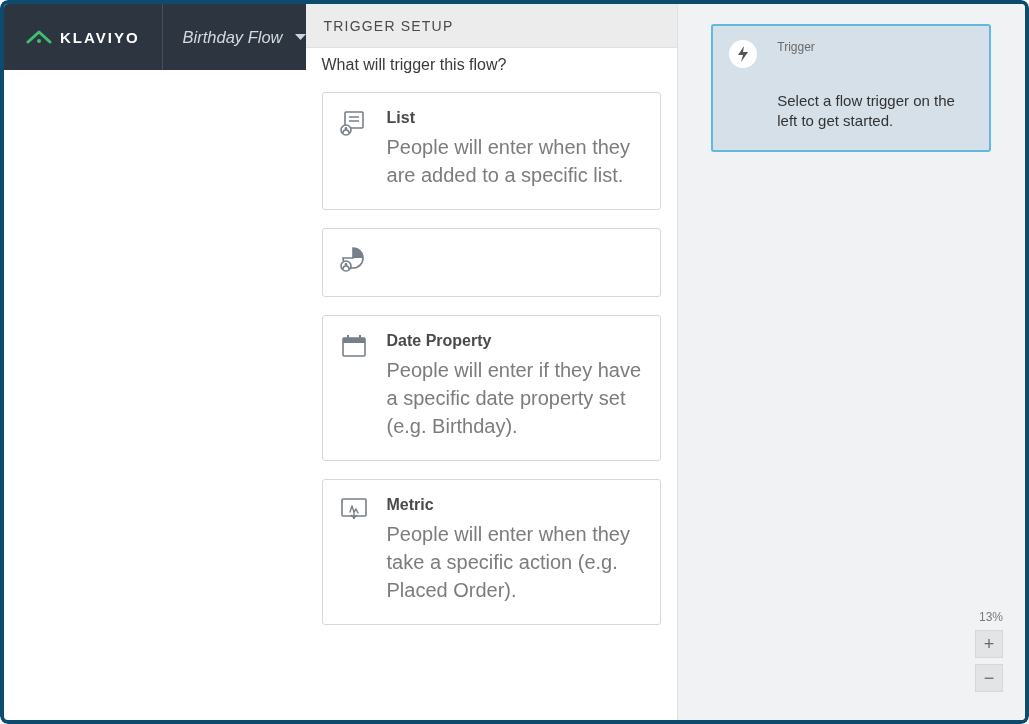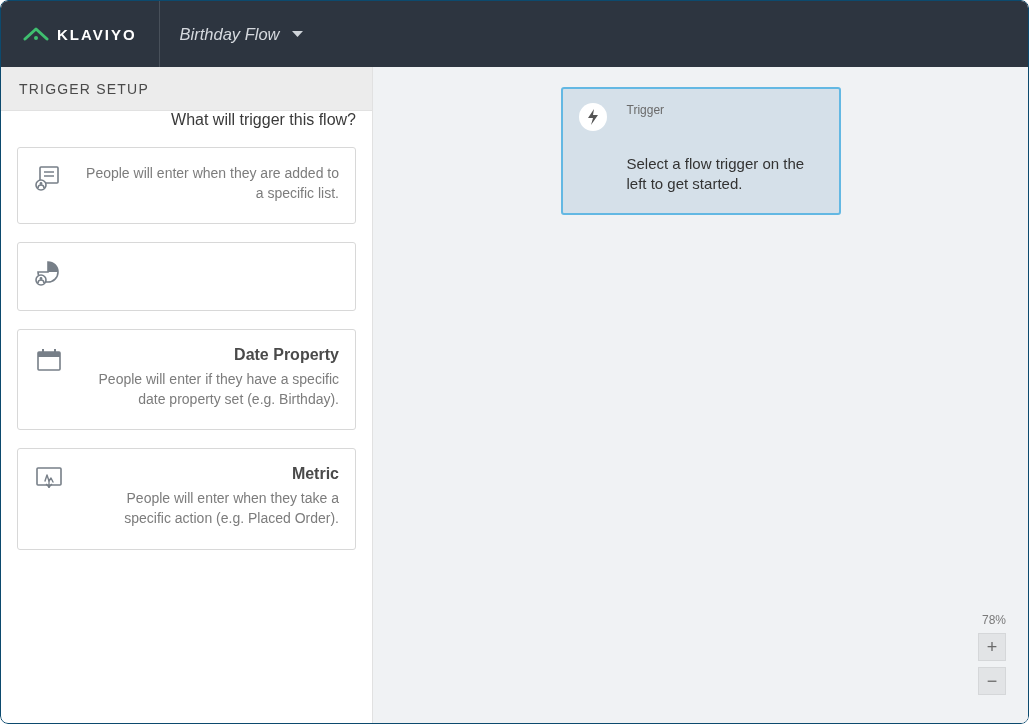--- a/index.html
+++ b/index.html
@@ -10,23 +10,22 @@
     }
     body {
       width: 1029px;
       height: 724px;
       overflow: hidden;
       background: #fff;
       border-radius: 8px;
     }
     .app {
       display: flex;
-      flex-direction: column;
       height: 100%;
-      border: 1px solid #0c4a6e;
+      border: 4px solid #0c4a6e;
       border-radius: 8px;
       overflow: hidden;
     }
     
     .header {
       height: 66px;
       background: #2d3540;
       display: flex;
       align-items: center;
       color: #fff;
@@ -89,22 +88,21 @@
       display: flex;
       align-items: center;
       padding: 0 18px;
       background: #ececec;
       font-size: 14px;
       letter-spacing: 1.2px;
       color: #4a4a4a;
       border-bottom: 1px solid #e1e1e1;
     }
     .panel-body {
-      padding: 0 16px;
-      text-align: right;
+      padding: 8px 16px;
     }
     .prompt {
       font-size: 16px;
       color: #3a3a3a;
       margin-bottom: 18px;
     }
     .option {
       border: 1px solid #d8d8d8;
       border-radius: 3px;
       padding: 16px 16px 20px 16px;
@@ -123,21 +121,21 @@
       justify-content: center;
       margin-top: 1px;
     }
     .option-title {
       font-size: 16px;
       font-weight: 700;
       color: #4a4a4a;
       margin-bottom: 6px;
     }
     .option-desc {
-      font-size: 14px;
+      font-size: 20px;
       color: #7c7c7c;
       line-height: 1.4;
     }
     
     .canvas {
       flex: 1;
       background: #f0f2f4;
       position: relative;
     }
     .trigger-node {
@@ -242,20 +240,21 @@
             <svg width="30" height="28" viewBox="0 0 30 28" fill="none" stroke="#777f88" stroke-width="1.6">
               <rect x="6" y="2" width="18" height="16" rx="1"></rect>
               <line x1="10" y1="7" x2="20" y2="7"></line>
               <line x1="10" y1="11" x2="20" y2="11"></line>
               <circle cx="7" cy="20" r="5" fill="#fff"></circle>
               <circle cx="7" cy="18.5" r="1.4" fill="#777f88" stroke="none"></circle>
               <path d="M4 23 a3 3 0 0 1 6 0" fill="none"></path>
             </svg>
           </div>
           <div>
+            <div class="option-title">List</div>
             <div class="option-desc">People will enter when they are added to a specific list.</div>
           </div>
         </div>
 
         <div class="option">
           <div class="option-icon">
             <svg width="30" height="28" viewBox="0 0 30 28" fill="none" stroke="#777f88" stroke-width="1.6">
               <path d="M14 2 A10 10 0 1 1 4 12 L14 12 Z" fill="none"></path>
               <path d="M14 2 A10 10 0 0 1 24 12 L14 12 Z" fill="#777f88" stroke="none"></path>
               <circle cx="7" cy="20" r="5" fill="#fff"></circle>
@@ -308,19 +307,19 @@
               <path d="M8 0 L2 9 H7 L5 16 L12 6 H7 Z" fill="#555"></path>
             </svg>
         </div>
         <div>
           <div class="trigger-label">Trigger</div>
           <div class="trigger-text">Select a flow trigger on the left to get started.</div>
         </div>
       </div>
 
       <div class="zoom-controls">
-        <div class="zoom-level">78%</div>
+        <div class="zoom-level">13%</div>
         <div class="zoom-btn">+</div>
         <div class="zoom-btn">−</div>
       </div>
     </div>
   </div>
 </div>
 
 </body></html>

